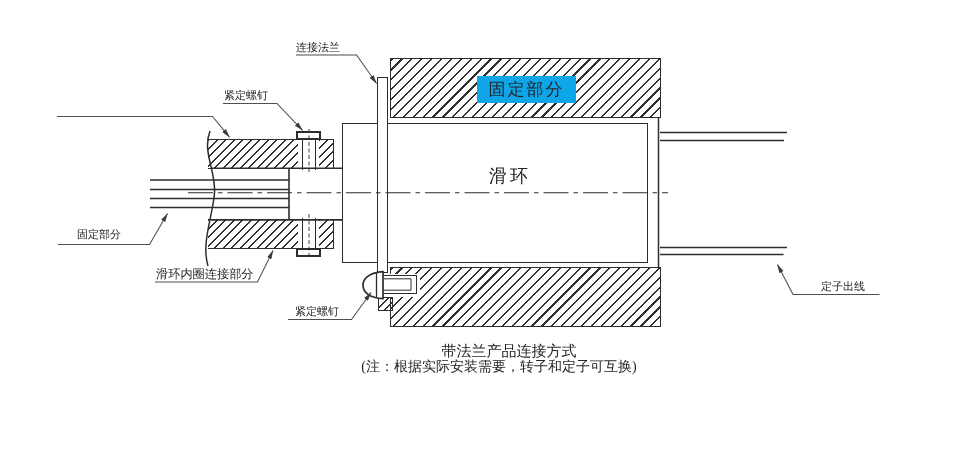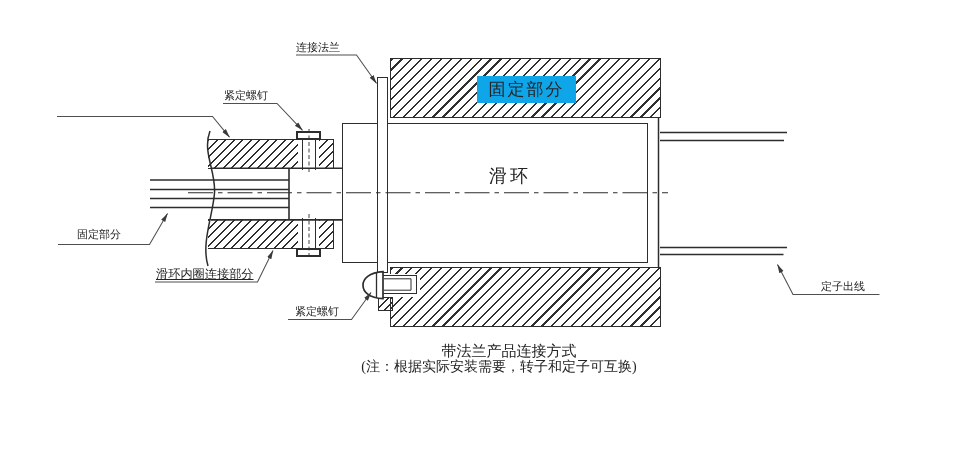--- a/index.html
+++ b/index.html
@@ -115,21 +115,21 @@
 
   <div class="abs txt" style="left:455px;top:164px;width:110px;text-align:center;font-size:18px;letter-spacing:3px;">滑环</div>
 
 
   <div class="lab txt" style="left:224px;top:89px;">紧定螺钉</div>
 
   <div class="lab txt" style="left:296px;top:40.5px;">连接法兰</div>
 
   <div class="lab txt" style="left:77px;top:227.5px;">固定部分</div>
 
-  <div class="lab txt" style="left:156px;top:267.5px;font-size:12.2px;text-decoration:underline;">滑环内圈连接部分</div>
+  <div class="lab txt" style="left:156px;top:267.5px;font-size:12.2px;">滑环内圈连接部分</div>
 
   <div class="lab txt" style="left:295px;top:305px;">紧定螺钉</div>
 
   <div class="lab txt" style="left:821px;top:280px;">定子出线</div>
 
   <div class="abs txt" style="left:299px;top:342px;width:420px;text-align:center;font-size:15px;white-space:nowrap;">带法兰产品连接方式</div>
   <div class="abs txt" style="left:239px;top:358px;width:520px;text-align:center;font-size:14px;white-space:nowrap;">(注：根据实际安装需要，转子和定子可互换)</div>
 
 </div>
 

